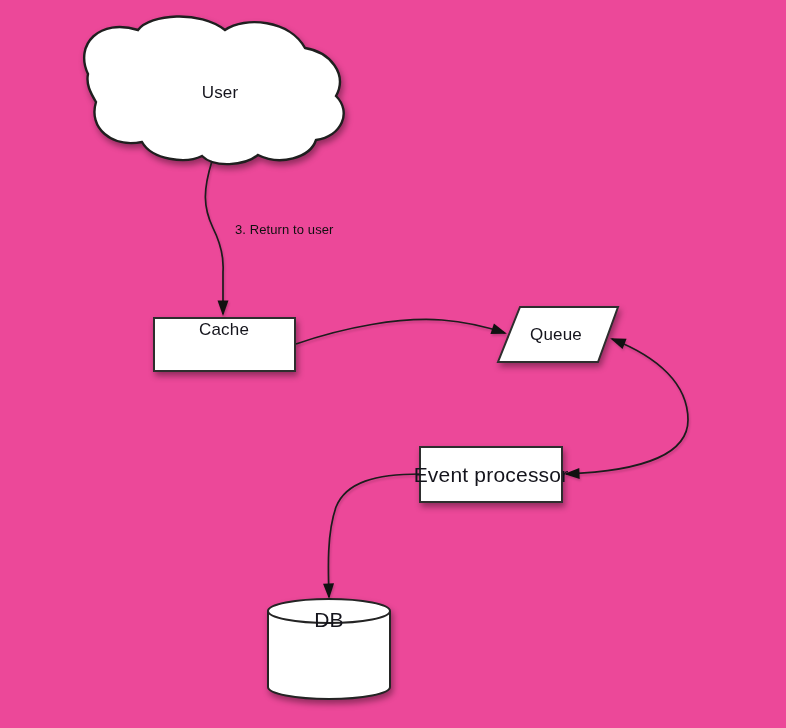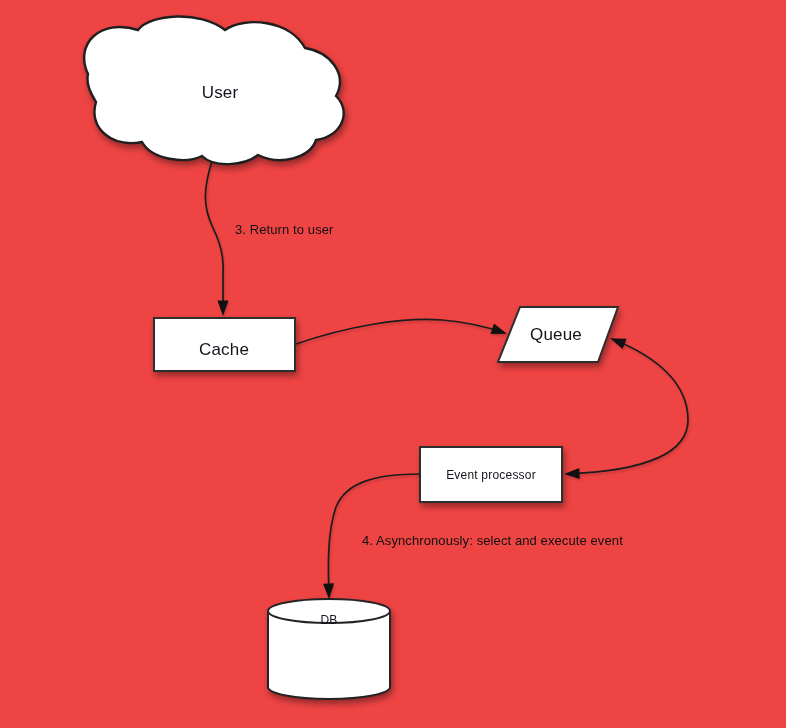--- a/index.html
+++ b/index.html
@@ -1,19 +1,19 @@
 <!DOCTYPE html>
 <html><head>
 <meta charset="utf-8">
 <style>
   html,body{margin:0;padding:0;background:#ffffff;}
   .stage{
     position:relative;
     width:786px;height:728px;
-    background:#ef4444;
+    background:#ec4899;
     font-family:"Liberation Sans", sans-serif;
     overflow:hidden;
   }
   .stage svg{position:absolute;left:0;top:0;}
   .node{
     fill:#ffffff;
     stroke:#2e2e2e;
     stroke-width:2;
     filter:drop-shadow(2px 4px 3px rgba(0,0,0,0.38));
   }
@@ -27,21 +27,21 @@
     filter:drop-shadow(1px 2px 1px rgba(0,0,0,0.18));
   }
   .node-label{
     position:absolute;
     transform:translate(-50%,-50%);
     font-size:17px;
     color:#14141c;
     white-space:nowrap;
     letter-spacing:0.2px;
   }
-  .node-label.small{font-size:12px;}
+  .node-label.small{font-size:21px;}
   .edge-label{
     position:absolute;
     font-size:13px;
     color:#101010;
     white-space:nowrap;
     letter-spacing:0.1px;
   }
 </style>
 </head>
 <body>
@@ -84,27 +84,26 @@
 
     <path class="edge" marker-end="url(#arrow)" d="M 688,420 C 688,384 658,357 612,339"></path>
 
     <path class="edge" marker-end="url(#arrow)" d="M 688,420 C 688,452 648,471 566,474"></path>
 
     <path class="edge" marker-end="url(#arrow)" d="M 420,474 C 376,474 346,482 336,507 C 327,533 328,567 329,597"></path>
   </svg>
 
   <div class="node-label" style="left:220px;top:93px">User</div>
 
-  <div class="node-label" style="left:224px;top:350px">Cache</div>
+  <div class="node-label" style="left:224px;top:330px">Cache</div>
 
   <div class="node-label" style="left:556px;top:335px">Queue</div>
 
   <div class="node-label small" style="left:491px;top:475px">Event processor</div>
 
   <div class="node-label small" style="left:329px;top:620px">DB</div>
 
 
 
   <div class="edge-label" style="left:235px;top:222px">3. Return to user</div>
 
-  <div class="edge-label" style="left:362px;top:533px">4. Asynchronously: select and execute event</div>
 
 </div>
 
 </body></html>

